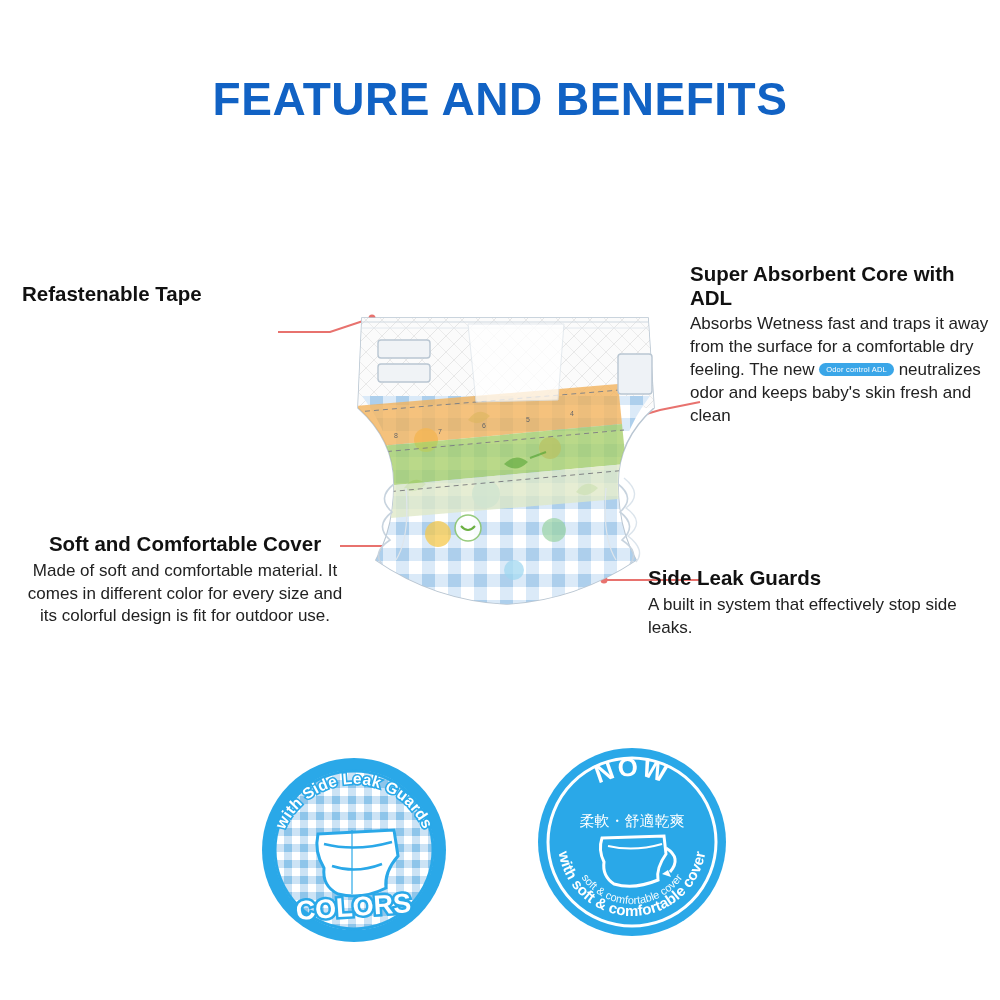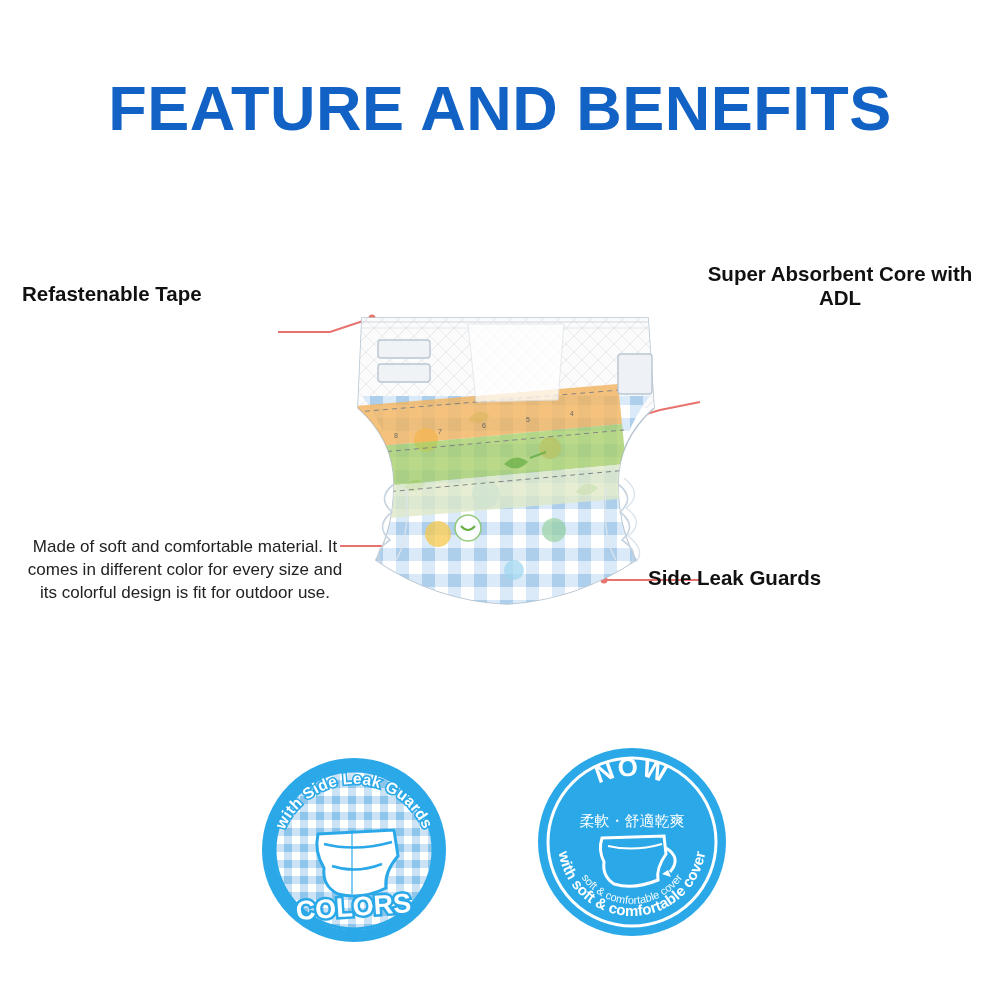--- a/index.html
+++ b/index.html
@@ -15,21 +15,21 @@
     overflow: hidden;
   }
 
   
   #page-title {
     position: absolute;
     top: 72px;
     left: 0;
     width: 1000px;
     text-align: center;
-    font-size: 63px;
+    font-size: 46px;
     font-weight: bold;
     letter-spacing: 0.5px;
     color: #1162c4;
     font-family: "Liberation Sans", sans-serif;
   }
 
   
   .callout {
     position: absolute;
   }
@@ -61,21 +61,20 @@
     top: 532px;
     width: 330px;
     text-align: center;
   }
 
   
   #callout-absorbent-core {
     left: 690px;
     top: 262px;
     width: 300px;
-    text-align: center;
   }
 
   
   #callout-side-leak {
     left: 648px;
     top: 566px;
     width: 340px;
     text-align: left;
   }
 
@@ -232,29 +231,36 @@
 
   <path d="M88 200 Q92 250 78 272" stroke="#dfe6ec" stroke-width="1.2" fill="none"></path>
   <path d="M288 200 Q284 250 298 272" stroke="#dfe6ec" stroke-width="1.2" fill="none"></path>
 </svg>
 
 <div class="callout" id="callout-refastenable">
   <div class="head">Refastenable Tape</div>
 </div>
 
 <div class="callout" id="callout-soft-cover">
+  <div class="head">Soft and Comfortable Cover</div>
   <div class="body">Made of soft and comfortable material. It comes in different color for every size and its colorful design is fit for outdoor use.</div>
 </div>
 
 <div class="callout" id="callout-absorbent-core">
   <div class="head">Super Absorbent Core with ADL</div>
+  <div class="body">
+    <span>Absorbs Wetness fast and traps it away from the surface for a comfortable dry feeling. The new</span>
+    <span class="inline-badge">Odor control ADL</span>
+    <span>neutralizes odor and keeps baby's skin fresh and clean</span>
+  </div>
 </div>
 
 <div class="callout" id="callout-side-leak">
   <div class="head">Side Leak Guards</div>
+  <div class="body">A built in system that effectively stop side leaks.</div>
 </div>
 
 <svg class="seal" id="seal-colors" viewBox="0 0 204 204" xmlns="http://www.w3.org/2000/svg">
   <defs>
     <pattern id="sealGing" width="16" height="16" patternUnits="userSpaceOnUse">
       <rect width="16" height="16" fill="#ffffff"></rect>
       <rect width="8" height="16" fill="#bfdcf2" opacity="0.8"></rect>
       <rect width="16" height="8" fill="#bfdcf2" opacity="0.8"></rect>
       <rect width="8" height="8" fill="#8ec5ea"></rect>
     </pattern>

